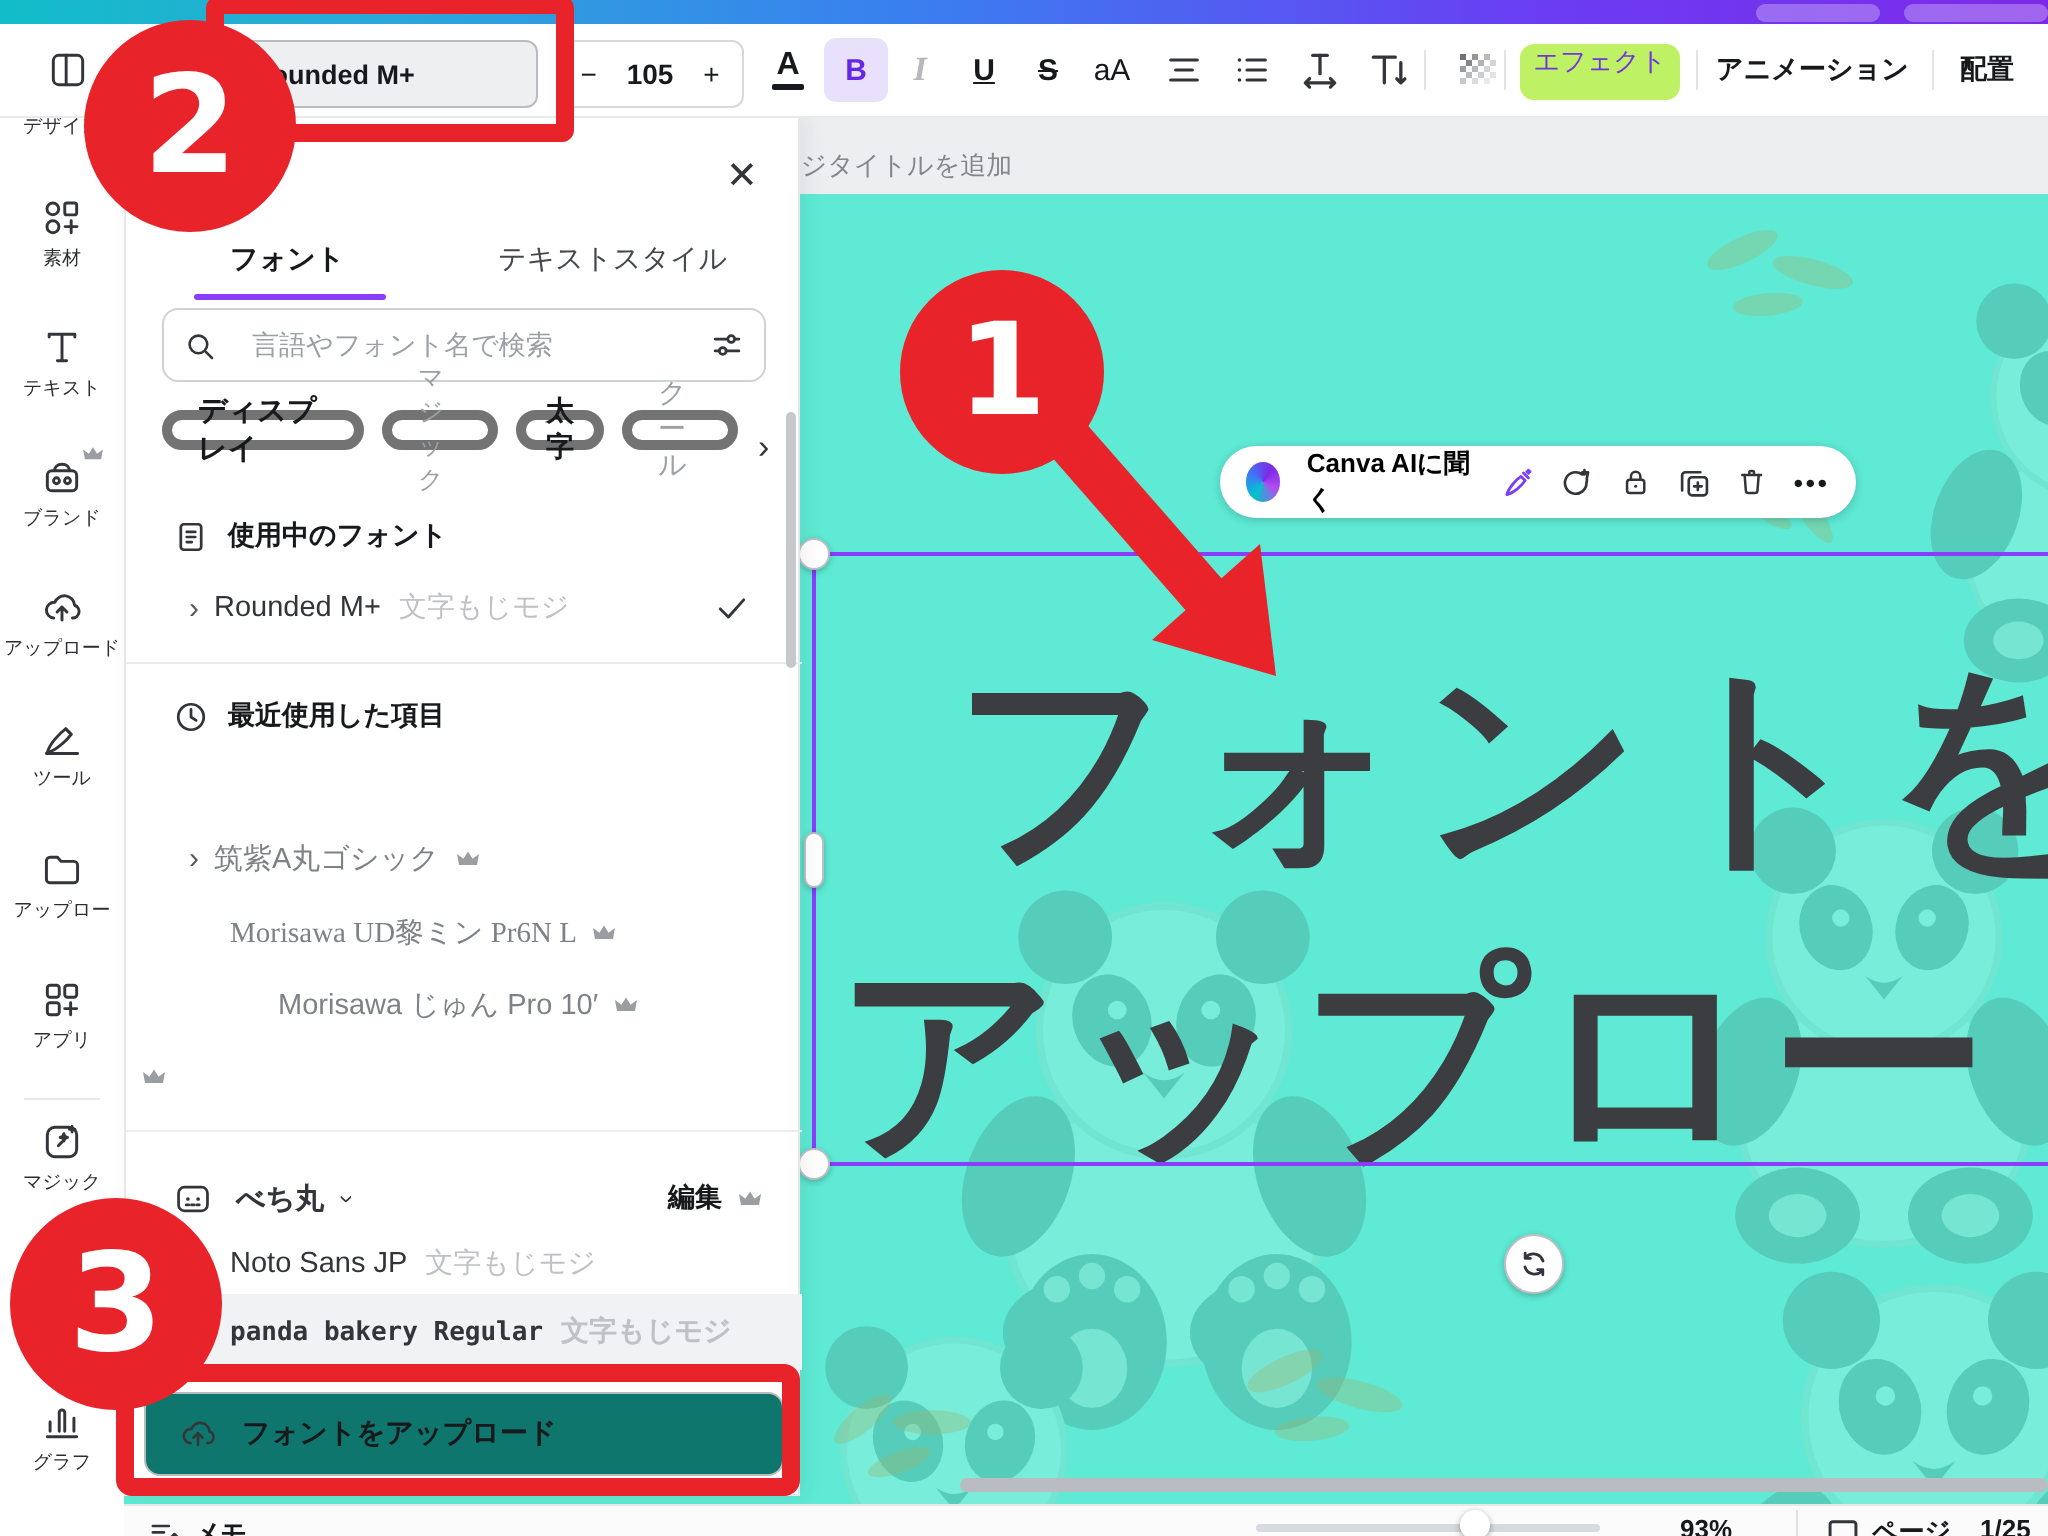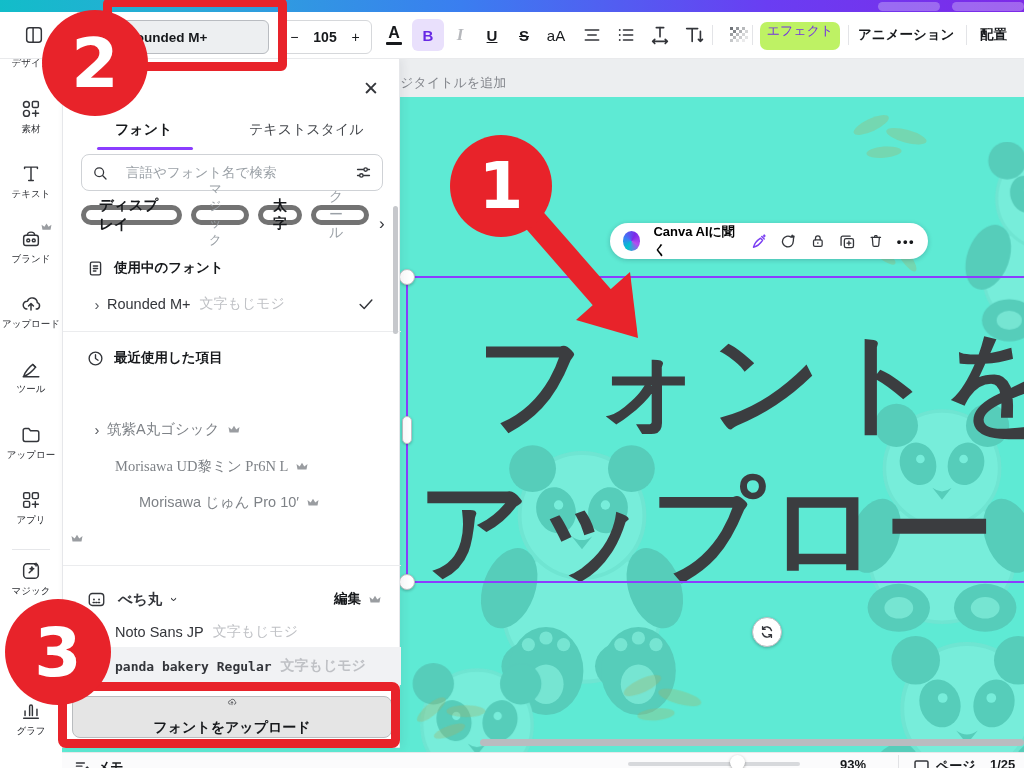--- a/index.html
+++ b/index.html
@@ -465,21 +465,21 @@
     </div>
     <div class="frow" style="top:555px;">
       <span class="fname" style="margin-left:52px;">Noto Sans JP</span>
       <span class="fsample">文字もじモジ</span>
     </div>
     <div class="frow" style="top:588px;background:#f1f2f4;height:38px;">
       <span class="fname" style="margin-left:52px;font-family:'DejaVu Sans Mono','Liberation Mono',monospace;font-weight:bold;font-size:13px;">panda bakery Regular</span>
       <span class="fsample" style="font-weight:bold;">文字もじモジ</span>
     </div>
 
-    <div style="position:absolute;left:9px;top:637px;width:320px;height:42px;border:1px solid #b9bcbf;border-radius:8px;display:flex;align-items:center;gap:12px;padding:0 16px;box-sizing:border-box;background:#e5e5e5;flex-direction:column;">
+    <div style="position:absolute;left:9px;top:637px;width:320px;height:42px;border:1px solid #b9bcbf;border-radius:8px;display:flex;align-items:center;gap:12px;padding:0 16px;box-sizing:border-box;background:#0f766e;">
       <svg width="20" height="20" viewBox="0 0 24 24" class="icon-stroke">
           <path d="M7.5 17.5a4.3 4.3 0 1 1 .6-8.6 5.6 5.6 0 0 1 10.8 1.6 3.6 3.6 0 0 1-1.2 7"></path>
           <path d="M12 11.5v7M9.3 14.2L12 11.5l2.7 2.7"></path>
         </svg>
       <span style="font-size:14px;font-weight:bold;">フォントをアップロード</span>
     </div>
 
     <div style="position:absolute;left:330px;top:147px;width:5px;height:128px;background:#c6c8cc;border-radius:3px;"></div>
   </div>
 

